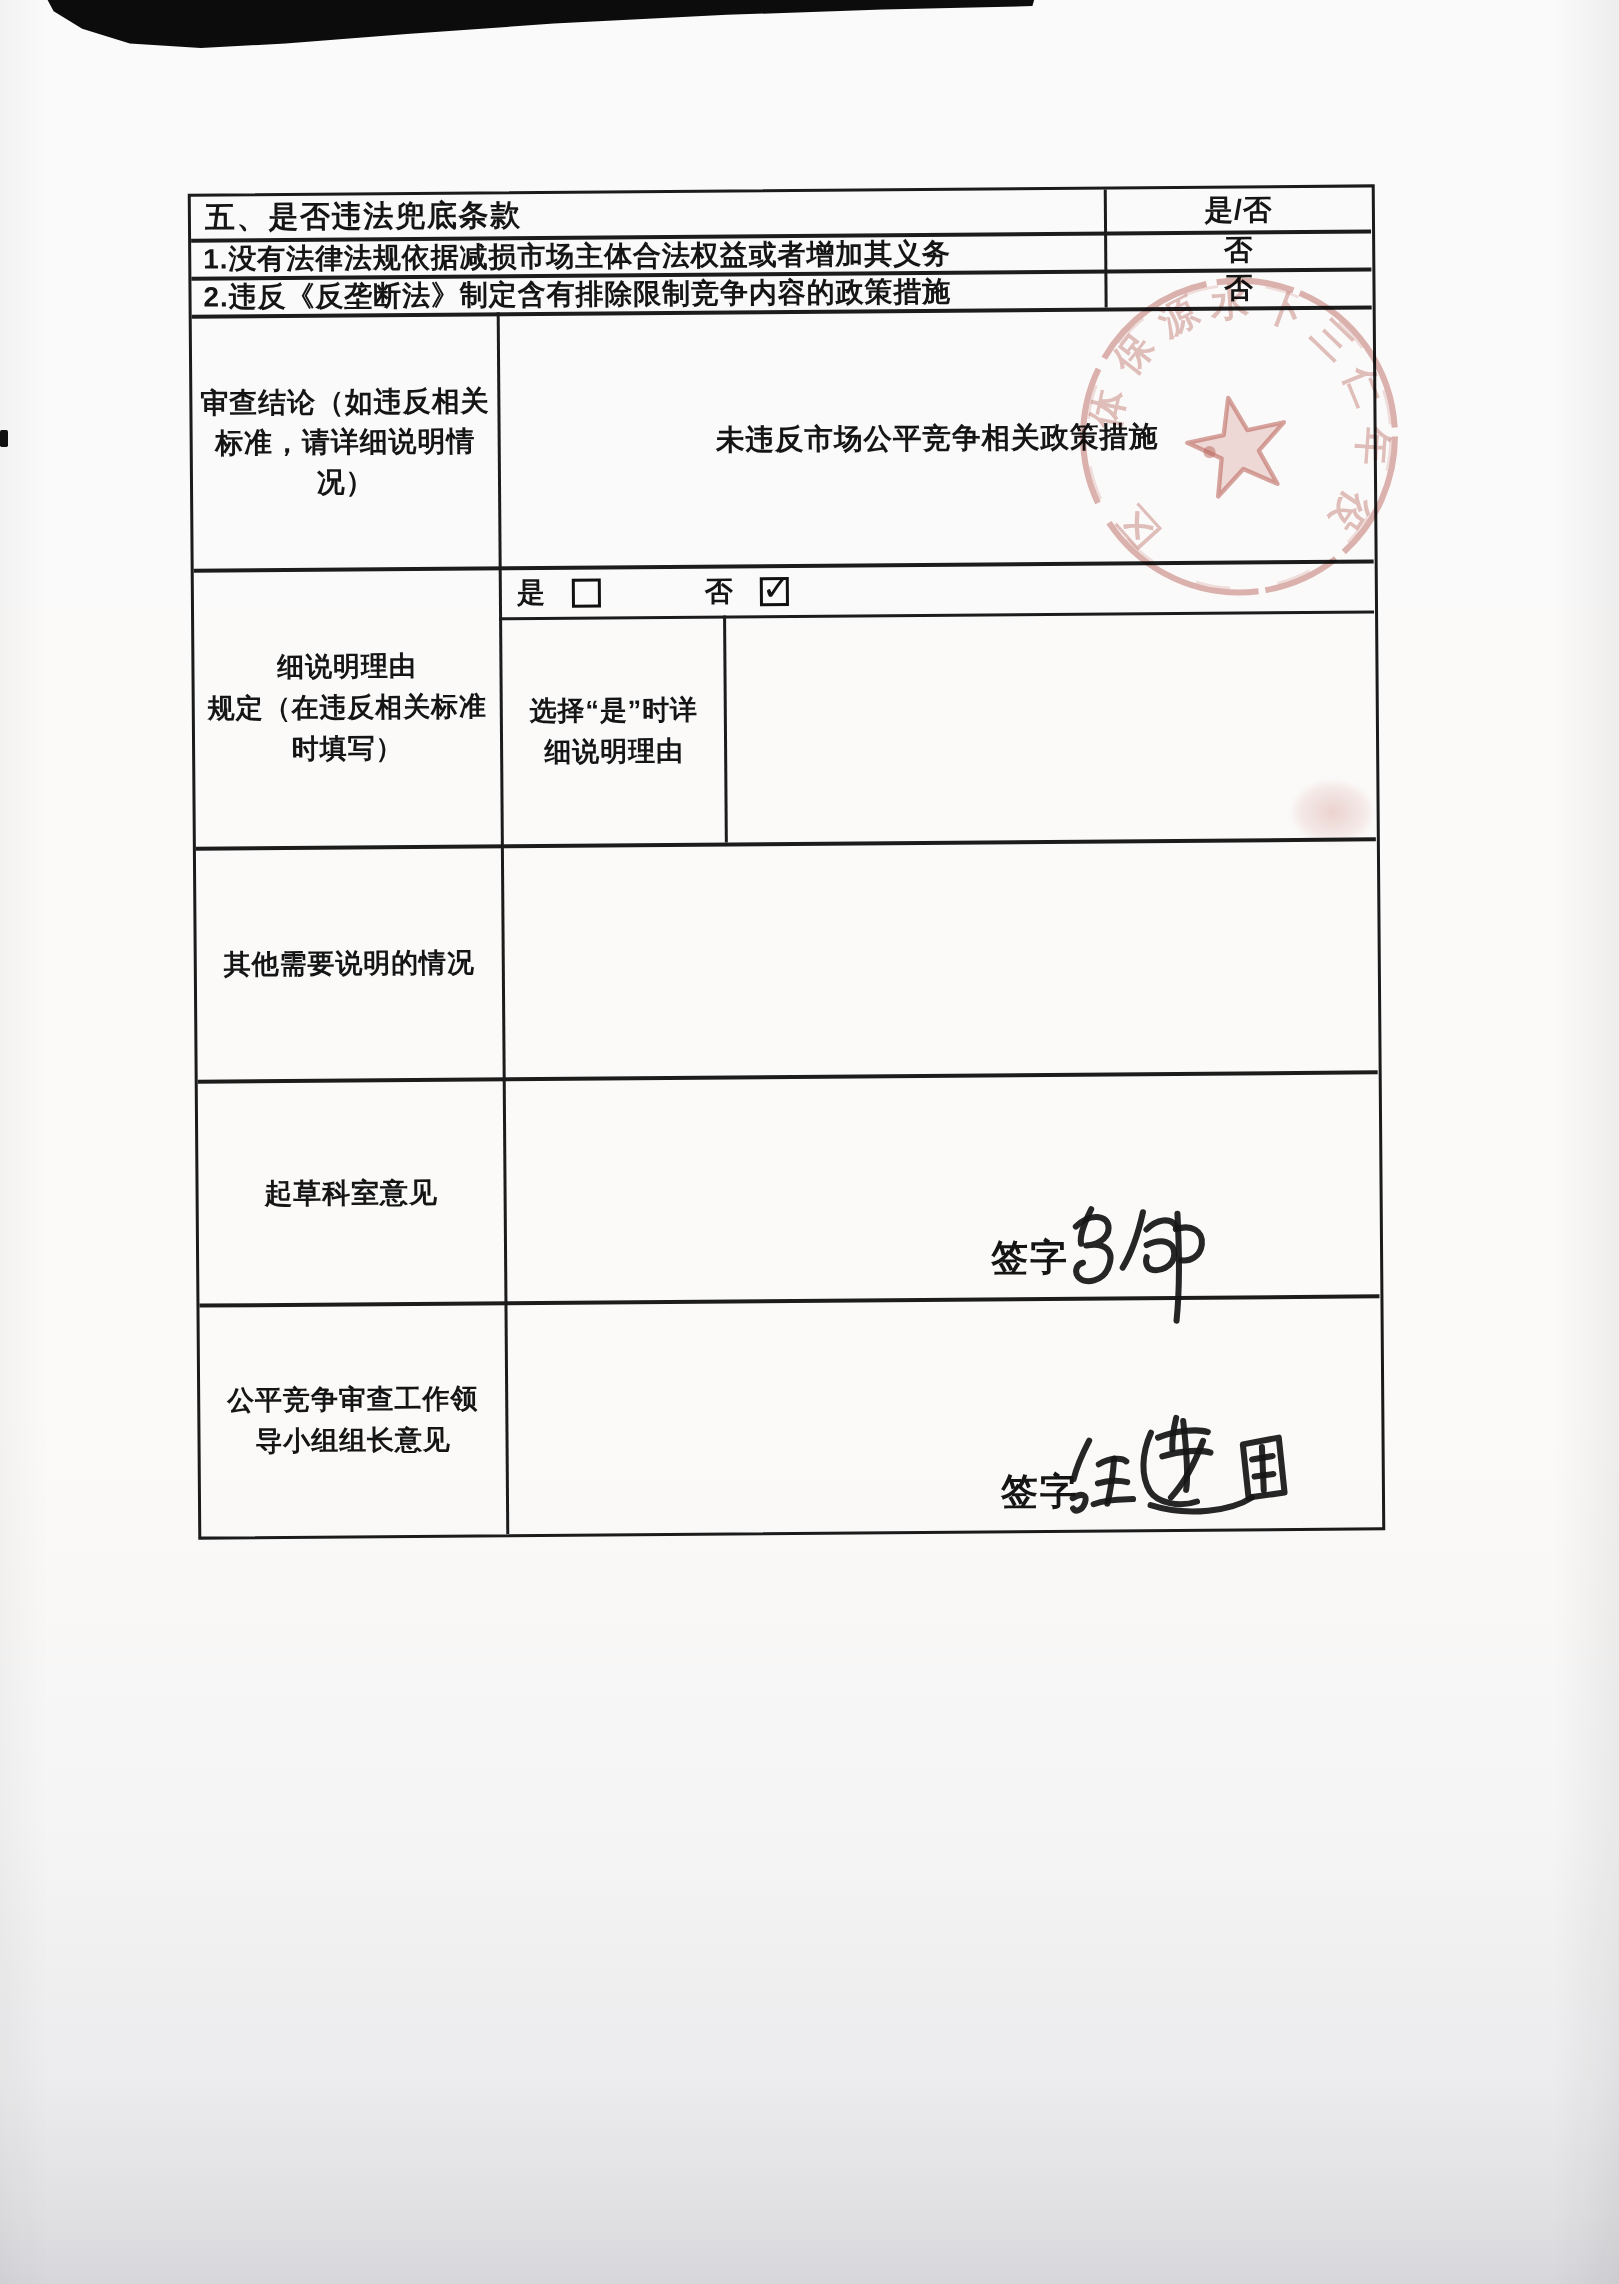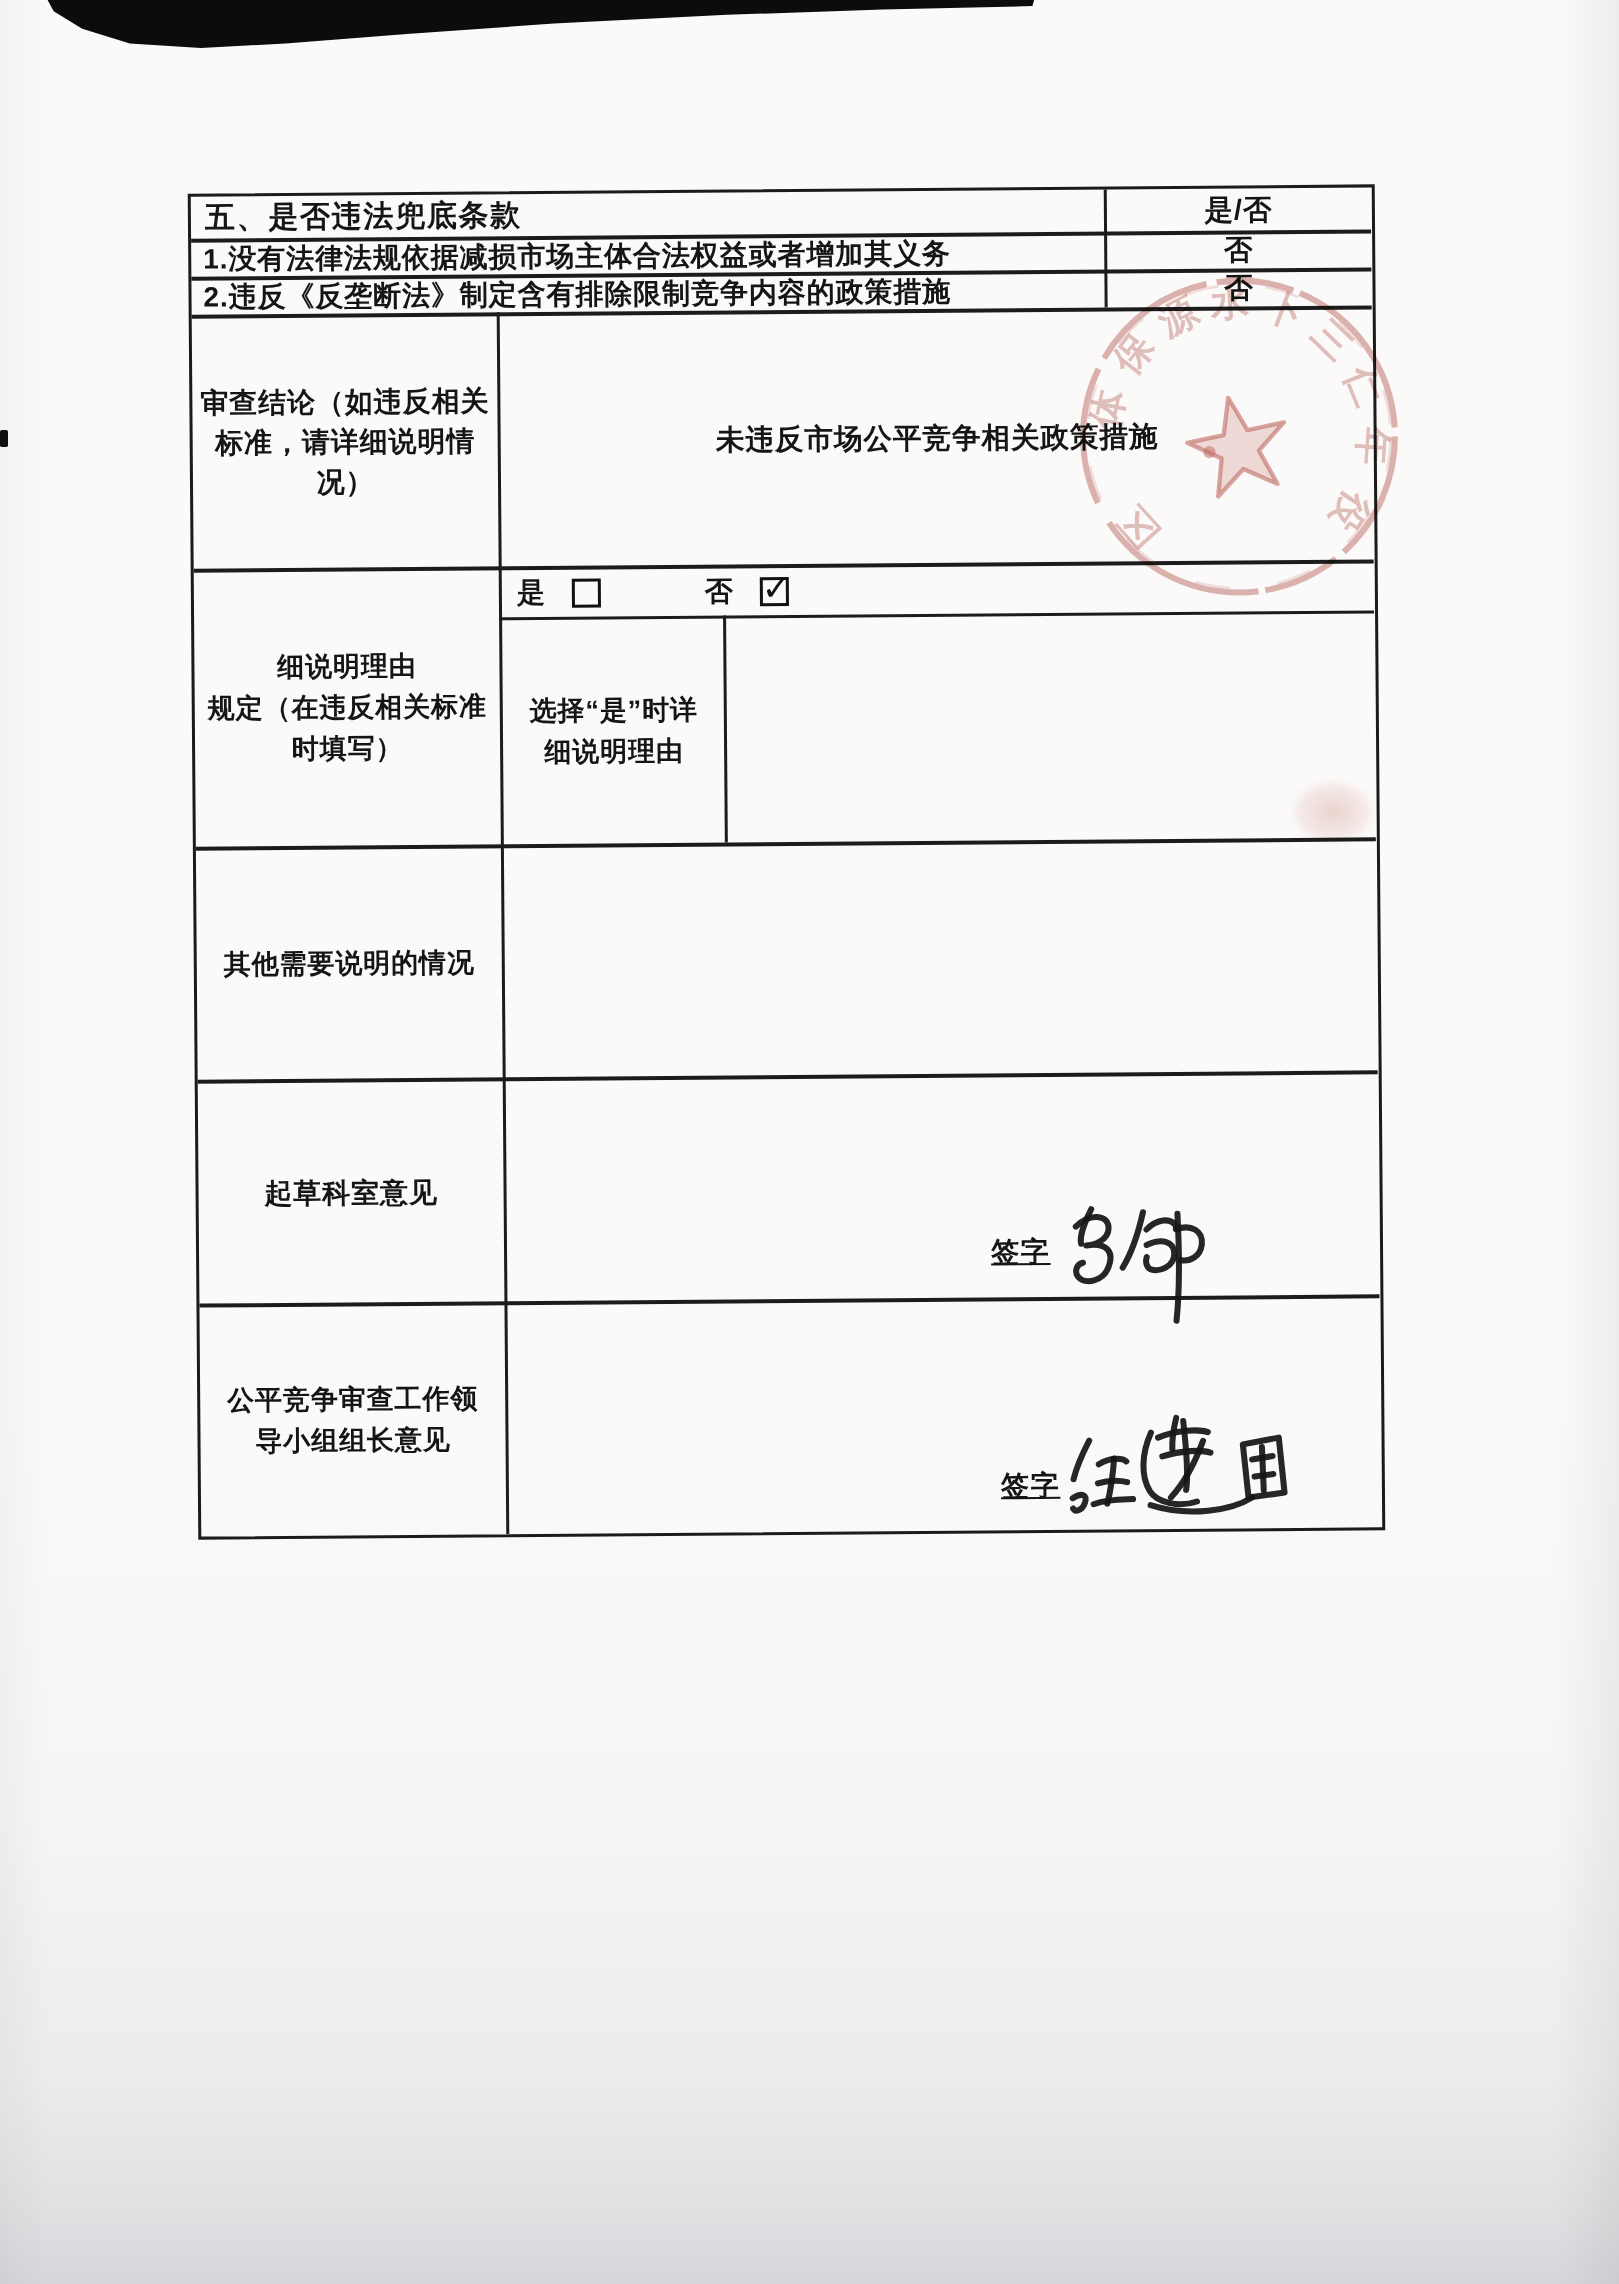--- a/index.html
+++ b/index.html
@@ -31,21 +31,21 @@
   .b{font-weight:bold;}
   .fs35{font-size:30px;letter-spacing:1.7px;}
   .fs33{font-size:28.6px;letter-spacing:0.9px;}
   .fs32{font-size:28px;letter-spacing:0.9px;}
   .fs31{font-size:27px;letter-spacing:0.9px;}
   .lh46{line-height:40px;}
   .lh47{line-height:41px;}
   .checkbox{display:inline-block;width:29px;height:29px;border:3.5px solid #111;box-sizing:border-box;
     position:relative;background:#fff0;}
   .checkbox .mark{position:absolute;left:-0.9px;top:-12px;font-size:35px;font-weight:bold;color:#111;}
-  .signlabel{position:absolute;font-weight:bold;font-size:28px;letter-spacing:1.7px;text-decoration:underline;}
+  .signlabel{position:absolute;font-weight:bold;font-size:37px;letter-spacing:1.7px;}
   .sig{position:absolute;overflow:visible;}
   .sig path{fill:none;stroke:#161616;stroke-width:7;stroke-linecap:round;stroke-linejoin:round;opacity:.93;}
   
   #stamp{left:1064px;top:265px;width:350px;height:350px;mix-blend-mode:multiply;filter:blur(0.5px);opacity:.95;}
   #stamp text{font-family:"Liberation Sans","DejaVu Sans",sans-serif;font-weight:bold;}
 </style>
 </head>
 <body>
 
 <svg id="top-smear" class="abs" viewBox="0 0 1872 70" preserveAspectRatio="none">

